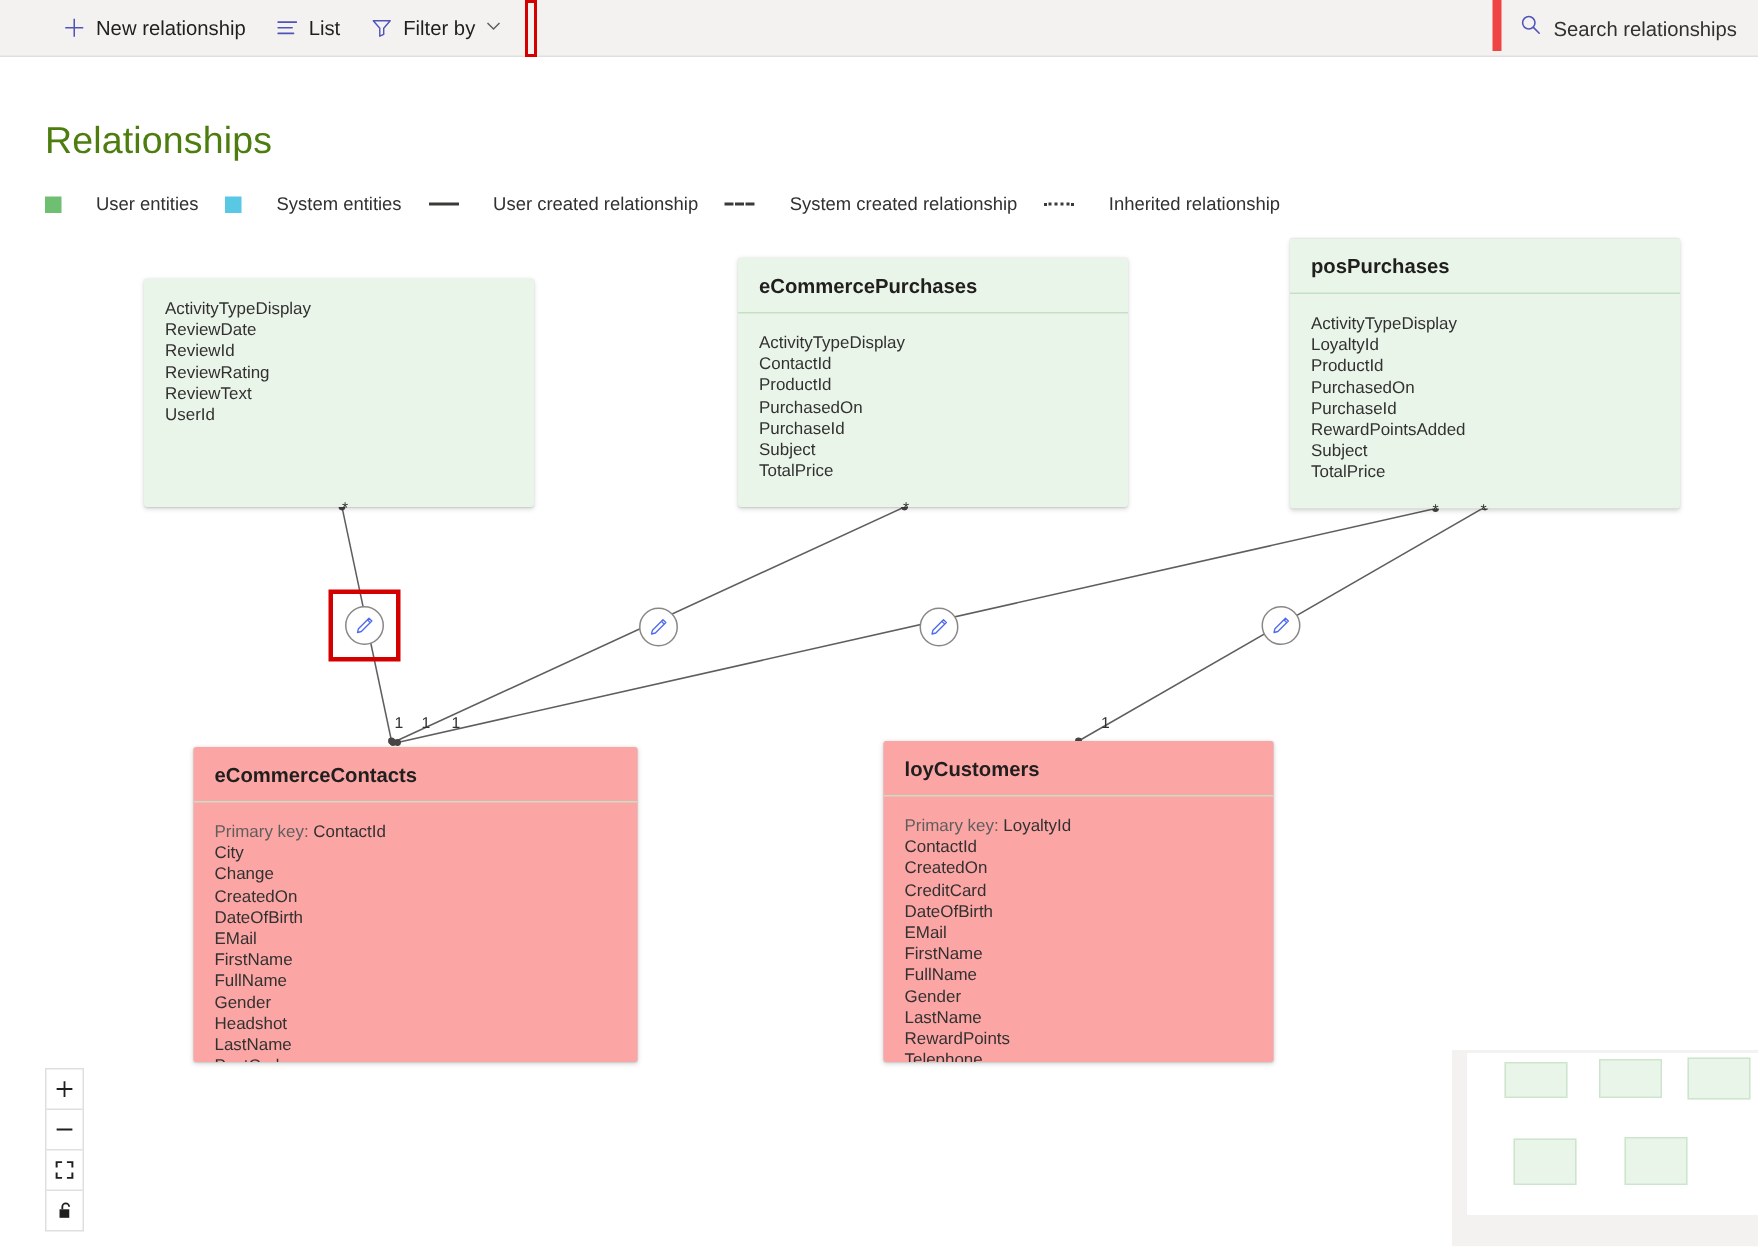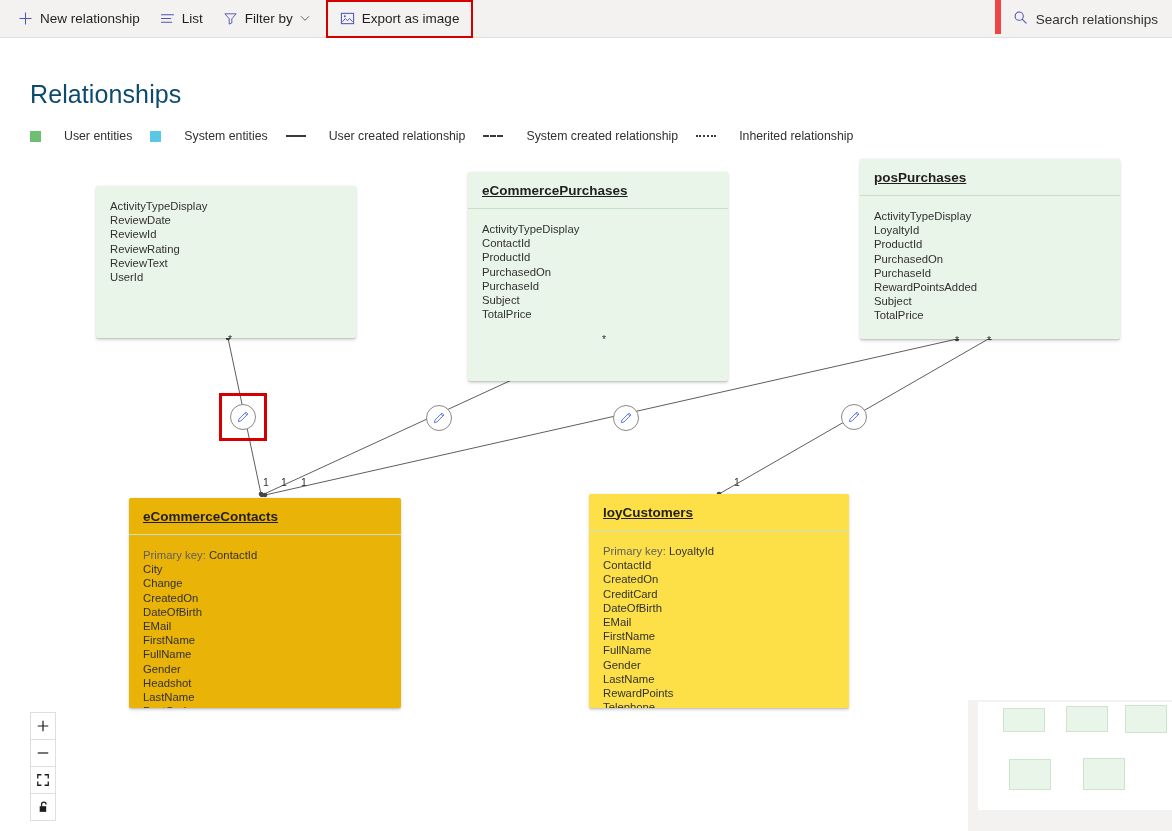--- a/index.html
+++ b/index.html
@@ -43,21 +43,21 @@
   }
   .cmd-btn .glyph {
     display: inline-flex;
     align-items: center;
     justify-content: center;
     margin-right: 7px;
     color: #4f54b8;
   }
   .cmd-label { line-height: 1; }
 
-  #cmd-left { display: flex; align-items: center; padding-left: 8px; }
+  #cmd-left { display: flex; align-items: center; padding-left: 32px; }
 
   
   #highlight-group {
     display: flex;
     align-items: center;
     border: 2px solid #d40000;
     height: 38px;
     box-sizing: border-box;
     margin-left: 6px;
     padding: 0 2px;
@@ -88,21 +88,21 @@
     font-size: 11px;
     line-height: 1;
   }
 
   
   #page-title {
     position: absolute;
     left: 30px; top: 80px;
     font-size: 25px;
     font-weight: 400;
-    color: #0c4a6e;
+    color: #4d7c0f;
     letter-spacing: .1px;
   }
 
   
   #legend {
     position: absolute;
     left: 30px; top: 128px;
     display: flex;
     align-items: center;
     height: 16px;
@@ -160,21 +160,20 @@
     display: flex;
     align-items: center;
     padding: 0 14px;
     border-bottom: 1px solid #c6dfc6;
     box-sizing: border-box;
   }
   .entity-title {
     font-size: 13.5px;
     font-weight: bold;
     color: #201f1e;
-    text-decoration: underline;
   }
   .entity-body {
     padding: 13px 14px 10px 14px;
   }
   .attr {
     font-size: 11.3px;
     line-height: 14.2px;
     color: #323130;
     white-space: nowrap;
   }
@@ -289,30 +288,20 @@
       </span>
       <span class="cmd-label">Filter by</span>
       <span class="chev">
         <svg width="10" height="7" viewBox="0 0 10 7">
             <path d="M1 1.3L5 5.3 9 1.3" stroke="#605e5c" stroke-width="1" fill="none"></path>
           </svg>
       </span>
     </div>
 
     <div id="highlight-group">
-      <div class="cmd-btn">
-        <span class="glyph">
-          <svg width="15" height="15" viewBox="0 0 16 16">
-            <rect x="1.5" y="2.5" width="13" height="11" stroke="#4f54b8" stroke-width="1.1" fill="none"></rect>
-            <path d="M2.5 11.5l3.2-3.4 2.3 2.4 2.2-2.6 3.3 3.6" stroke="#4f54b8" stroke-width="1" fill="none"></path>
-            <circle cx="5.1" cy="5.6" r="1" fill="#4f54b8"></circle>
-          </svg>
-        </span>
-        <span class="cmd-label">Export as image</span>
-      </div>
 
     </div>
   </div>
 
   <div id="cmd-right">
     <div id="search-box">
       <span class="glyph">
         <svg width="15" height="15" viewBox="0 0 16 16">
             <circle cx="6.6" cy="6.6" r="4.4" stroke="#4f54b8" stroke-width="1.1" fill="none"></circle>
             <path d="M9.9 9.9L14 14" stroke="#4f54b8" stroke-width="1.1" fill="none" stroke-linecap="round"></path>
@@ -367,21 +356,21 @@
       <div class="entity" style="left: 96px; top: 34px; width: 260px; height: 152px; background: rgb(234, 245, 234);">
         <div class="entity-body">
           <div class="attr">ActivityTypeDisplay</div>
           <div class="attr">ReviewDate</div>
           <div class="attr">ReviewId</div>
           <div class="attr">ReviewRating</div>
           <div class="attr">ReviewText</div>
           <div class="attr">UserId</div>
         </div>
       </div>
-      <div class="entity" style="left: 468px; top: 20px; width: 260px; height: 209px; background: rgb(234, 245, 234);">
+      <div class="entity" style="left: 492px; top: 20px; width: 260px; height: 166px; background: rgb(234, 245, 234);">
         <div class="entity-head">
           <span class="entity-title">eCommercePurchases</span>
         </div>
         <div class="entity-body">
           <div class="attr">ActivityTypeDisplay</div>
           <div class="attr">ContactId</div>
           <div class="attr">ProductId</div>
           <div class="attr">PurchasedOn</div>
           <div class="attr">PurchaseId</div>
           <div class="attr">Subject</div>
@@ -396,40 +385,40 @@
           <div class="attr">ActivityTypeDisplay</div>
           <div class="attr">LoyaltyId</div>
           <div class="attr">ProductId</div>
           <div class="attr">PurchasedOn</div>
           <div class="attr">PurchaseId</div>
           <div class="attr">RewardPointsAdded</div>
           <div class="attr">Subject</div>
           <div class="attr">TotalPrice</div>
         </div>
       </div>
-      <div class="entity" style="left: 129px; top: 346px; width: 272px; height: 210px; background: #eab308;">
+      <div class="entity" style="left: 129px; top: 346px; width: 296px; height: 210px; background: #fca5a5;">
         <div class="entity-head">
           <span class="entity-title">eCommerceContacts</span>
         </div>
         <div class="entity-body">
           <div class="attr pk">Primary key: <b>ContactId</b></div>
           <div class="attr">City</div>
           <div class="attr">Change</div>
           <div class="attr">CreatedOn</div>
           <div class="attr">DateOfBirth</div>
           <div class="attr">EMail</div>
           <div class="attr">FirstName</div>
           <div class="attr">FullName</div>
           <div class="attr">Gender</div>
           <div class="attr">Headshot</div>
           <div class="attr">LastName</div>
           <div class="attr">PostCode</div>
         </div>
       </div>
-      <div class="entity" style="left: 589px; top: 342px; width: 260px; height: 214px; background: #fde047;">
+      <div class="entity" style="left: 589px; top: 342px; width: 260px; height: 214px; background: #fca5a5;">
         <div class="entity-head">
           <span class="entity-title">loyCustomers</span>
         </div>
         <div class="entity-body">
           <div class="attr pk">Primary key: <b>LoyaltyId</b></div>
           <div class="attr">ContactId</div>
           <div class="attr">CreatedOn</div>
           <div class="attr">CreditCard</div>
           <div class="attr">DateOfBirth</div>
           <div class="attr">EMail</div>

